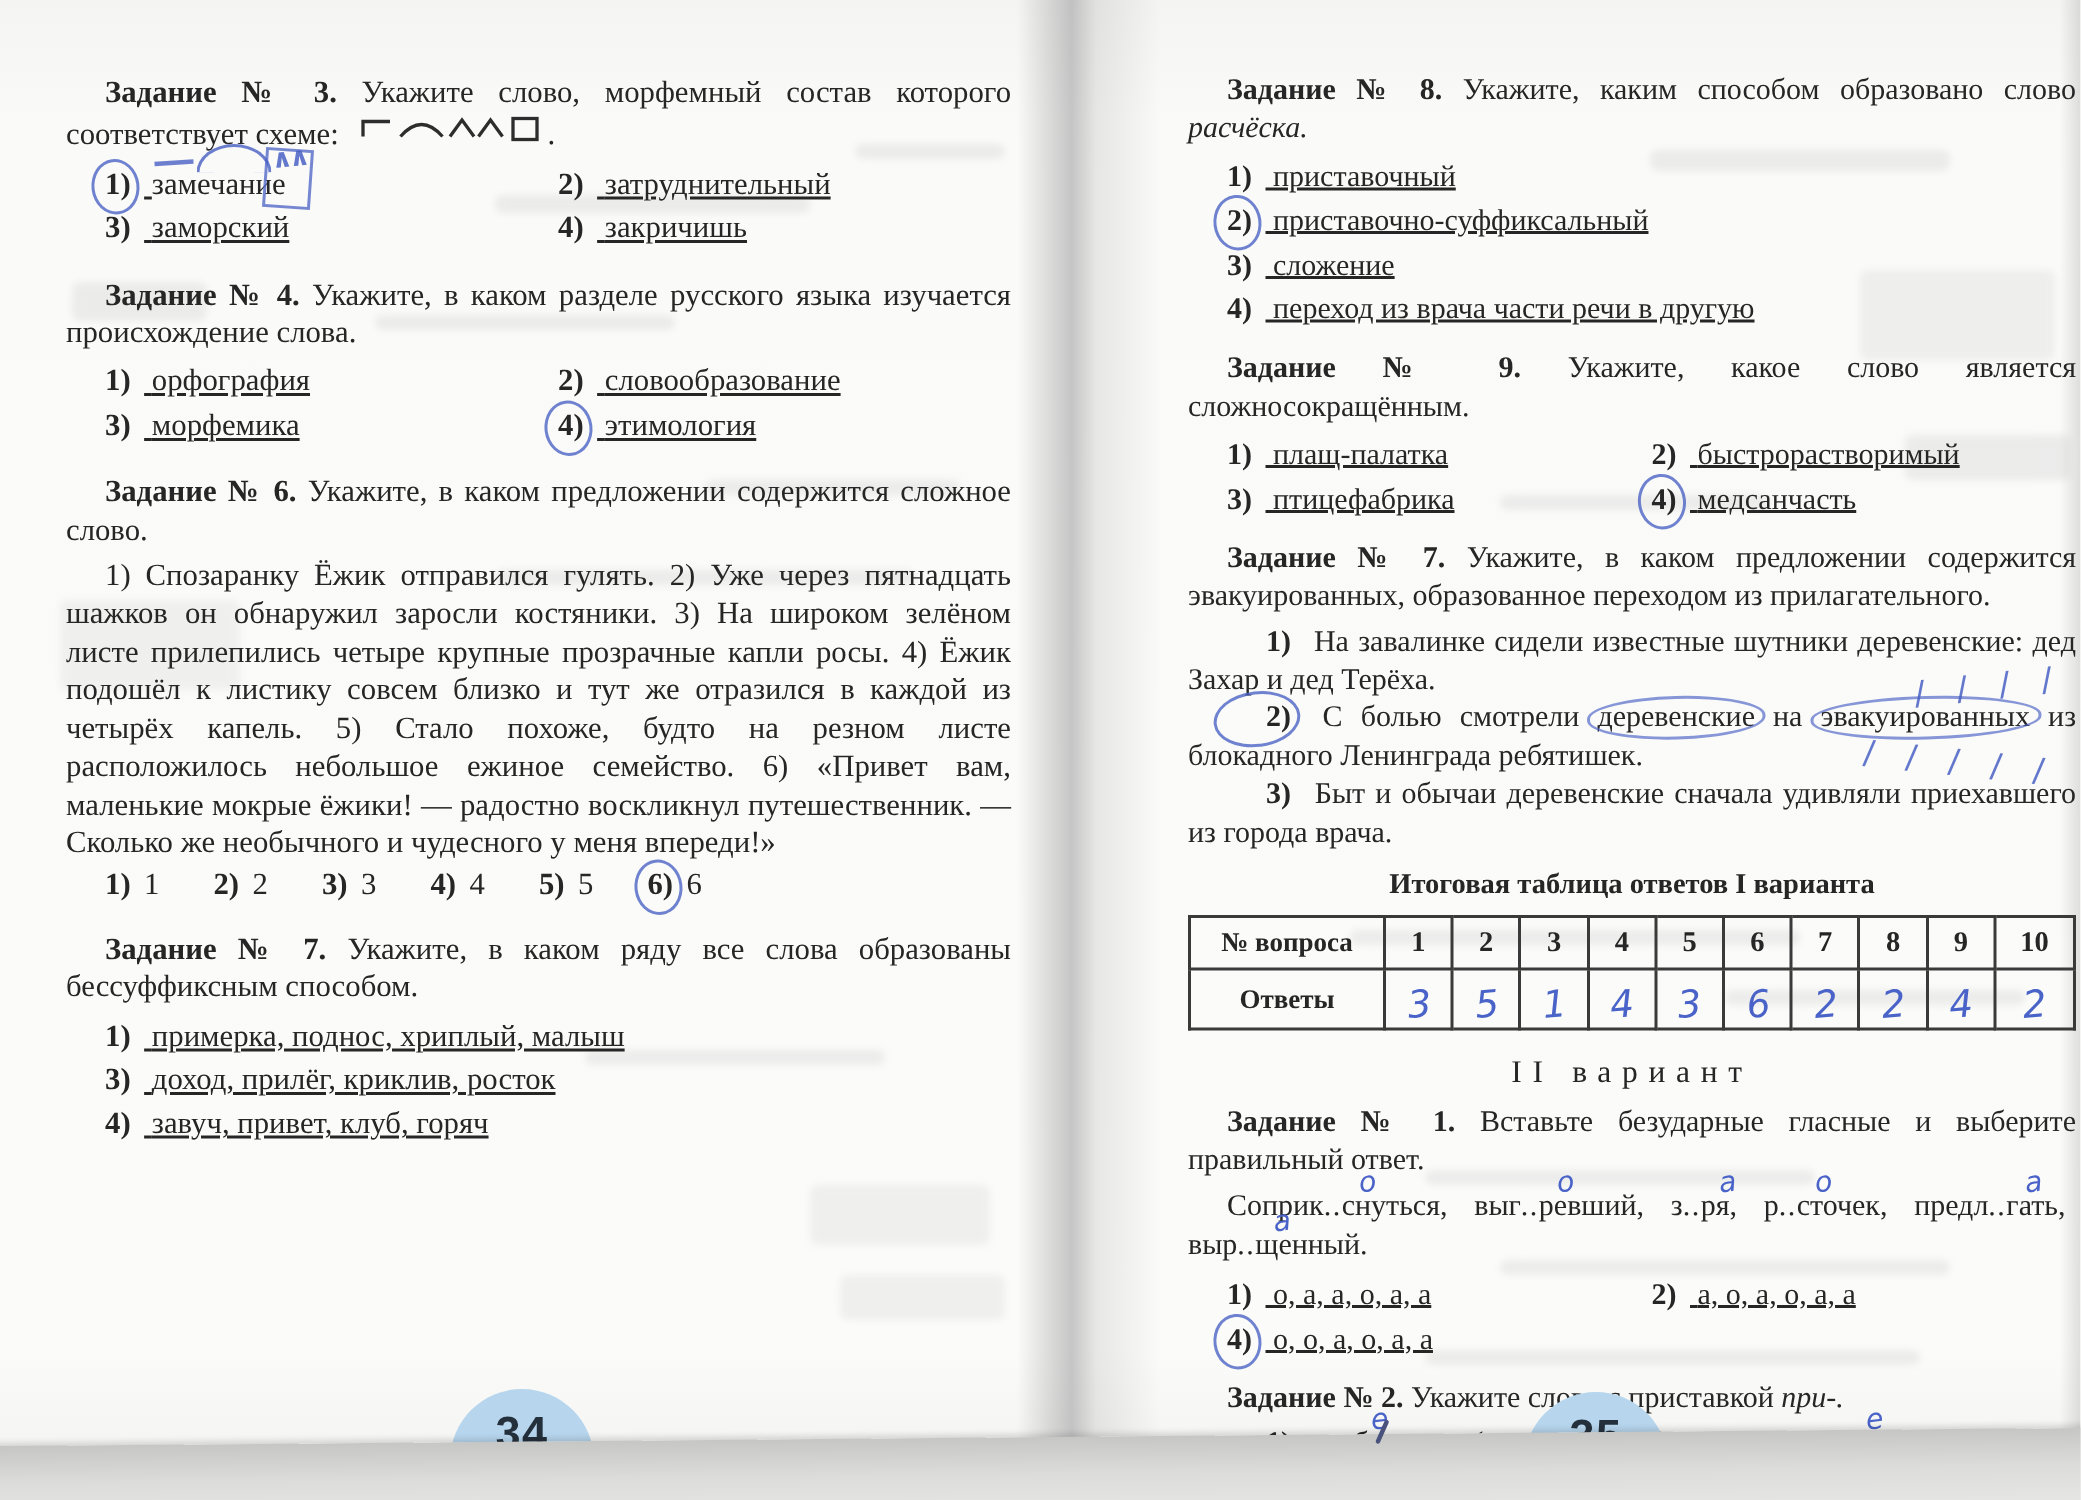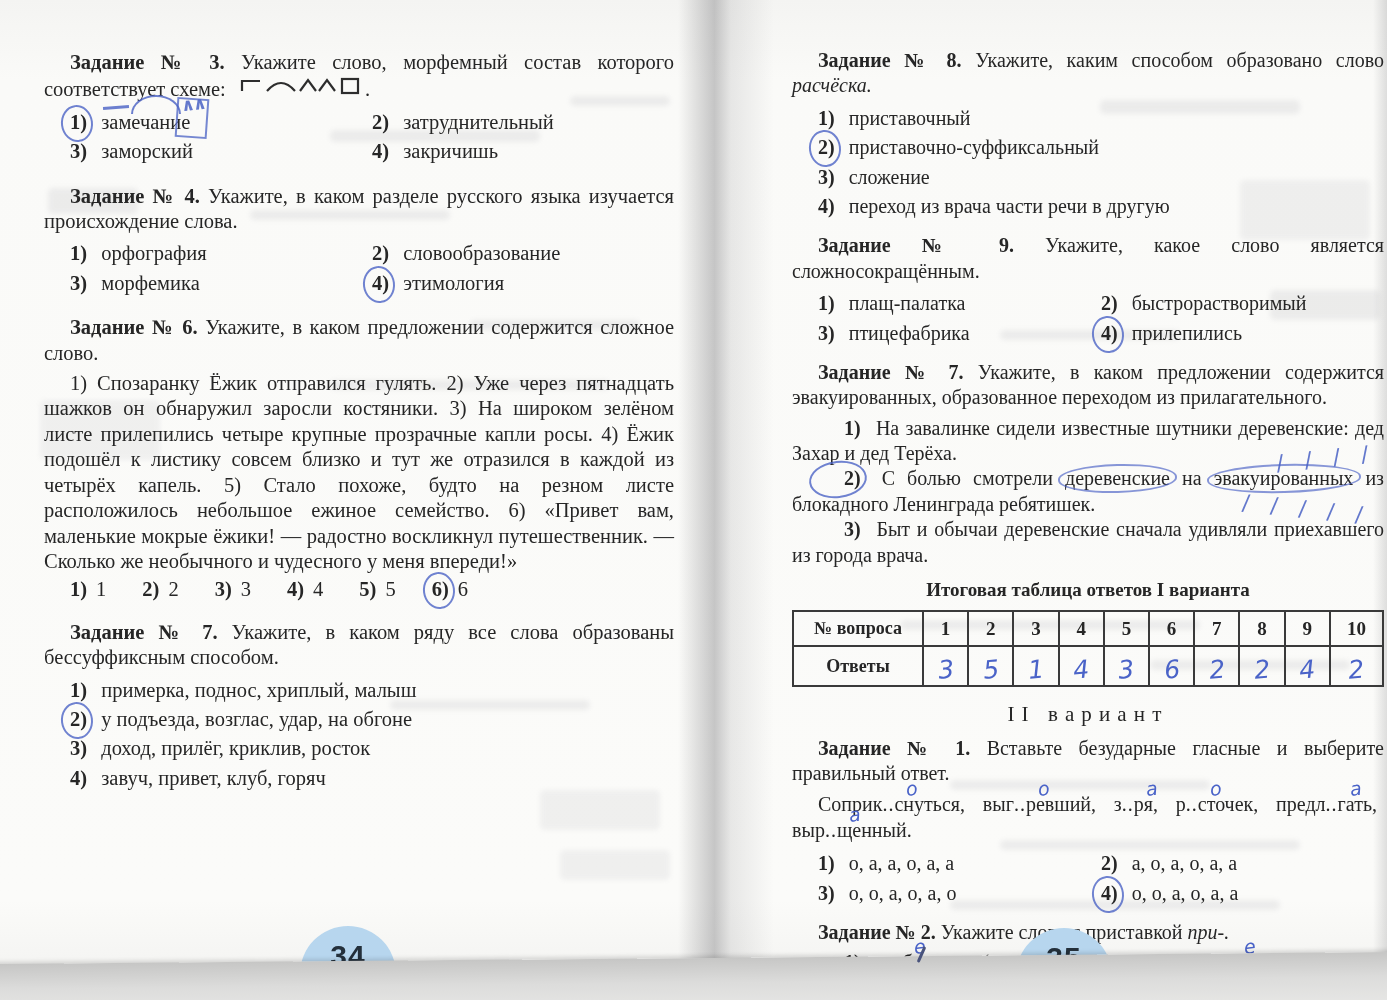--- a/index.html
+++ b/index.html
@@ -14,21 +14,21 @@
   .right-edge{position:absolute;right:0;top:0;width:14px;height:1000px;z-index:1;
     background:linear-gradient(to left,rgba(90,90,95,.18),rgba(0,0,0,0));}
   
   .col{position:absolute;z-index:3;}
   .col.left{left:44px;top:50px;width:630px;font-size:20.5px;line-height:1.24;}
   .col.right{left:792px;top:48px;width:592px;font-size:20px;line-height:1.27;}
   p{margin:0;}
   .head{text-align:justify;text-indent:26px;margin-bottom:5px;}
   .head b{font-weight:bold;}
   .body-par{text-align:justify;text-indent:26px;}
-  .opts{padding-left:26px;}
+  .opts{padding-left:26px;text-decoration:underline;}
   .grid2{display:grid;grid-template-columns:1fr 1fr;}
   .opt{padding:2px 0;}
   .num{font-weight:bold;margin-right:9px;position:relative;display:inline-block;}
   .gap-after{margin-bottom:17px;}
   .gap-after-sm{margin-bottom:12px;}
   .it{font-style:italic;}
   
   .circled::after{content:"";position:absolute;left:-9px;right:-6px;top:-5px;bottom:-7px;
     border:2px solid rgba(72,96,196,.78);border-radius:50%;transform:rotate(-7deg);pointer-events:none;}
   .oval{position:relative;white-space:nowrap;}
@@ -180,24 +180,20 @@
     <p class="head">
       <b>Задание № 7.</b>
       <span>Укажите, в каком ряду все слова образованы бессуффиксным способом.</span>
     </p>
     <div class="opts">
       <div class="opt">
         <span class="num">1)</span>
         <span>примерка, поднос, хриплый, малыш</span>
       </div>
       <div class="opt">
-        <span class="num circled">2)</span>
-        <span>у подъезда, возглас, удар, на обгоне</span>
-      </div>
-      <div class="opt">
         <span class="num">3)</span>
         <span>доход, прилёг, криклив, росток</span>
       </div>
       <div class="opt">
         <span class="num">4)</span>
         <span>завуч, привет, клуб, горяч</span>
       </div>
     </div>
   </div>
 
@@ -239,21 +235,21 @@
       <div class="opt">
         <span class="num">2)</span>
         <span>быстрорастворимый</span>
       </div>
       <div class="opt">
         <span class="num">3)</span>
         <span>птицефабрика</span>
       </div>
       <div class="opt">
         <span class="num circled">4)</span>
-        <span>прилепились</span>
+        <span>медсанчасть</span>
       </div>
     </div>
 
     <p class="head">
       <b>Задание № 7.</b>
       <span>Укажите, в каком предложении содержится эвакуированных, образованное переходом из прилагательного.</span>
     </p>
     <p class="body-par">
       <span class="num">1)</span>
       <span>На завалинке сидели известные шутники деревенские: дед Захар и дед Терёха.</span>
@@ -322,24 +318,20 @@
     <div class="opts grid2 gap-after-sm" style="margin-top:6px;">
       <div class="opt">
         <span class="num">1)</span>
         <span>о, а, а, о, а, а</span>
       </div>
       <div class="opt">
         <span class="num">2)</span>
         <span>а, о, а, о, а, а</span>
       </div>
       <div class="opt">
-        <span class="num">3)</span>
-        <span>о, о, а, о, а, о</span>
-      </div>
-      <div class="opt">
         <span class="num circled">4)</span>
         <span>о, о, а, о, а, а</span>
       </div>
     </div>
 
     <p class="head">
       <b>Задание № 2.</b>
       <span>Укажите слово с приставкой</span>
       <span class="it">при-.</span>
     </p>

